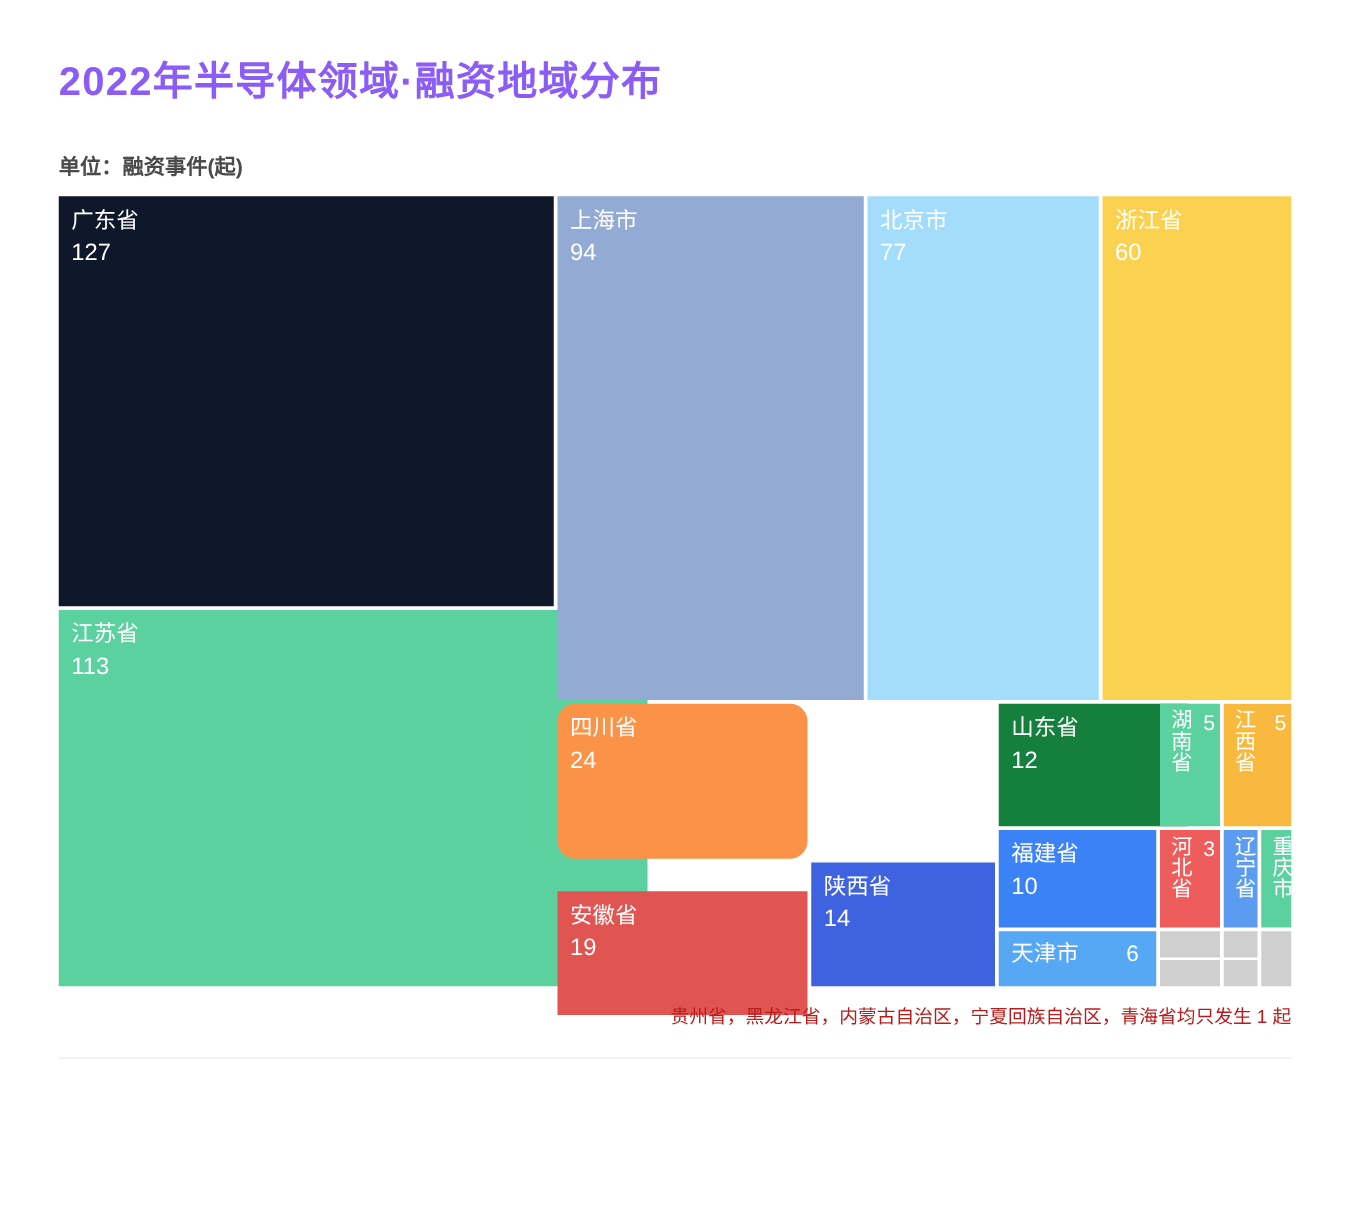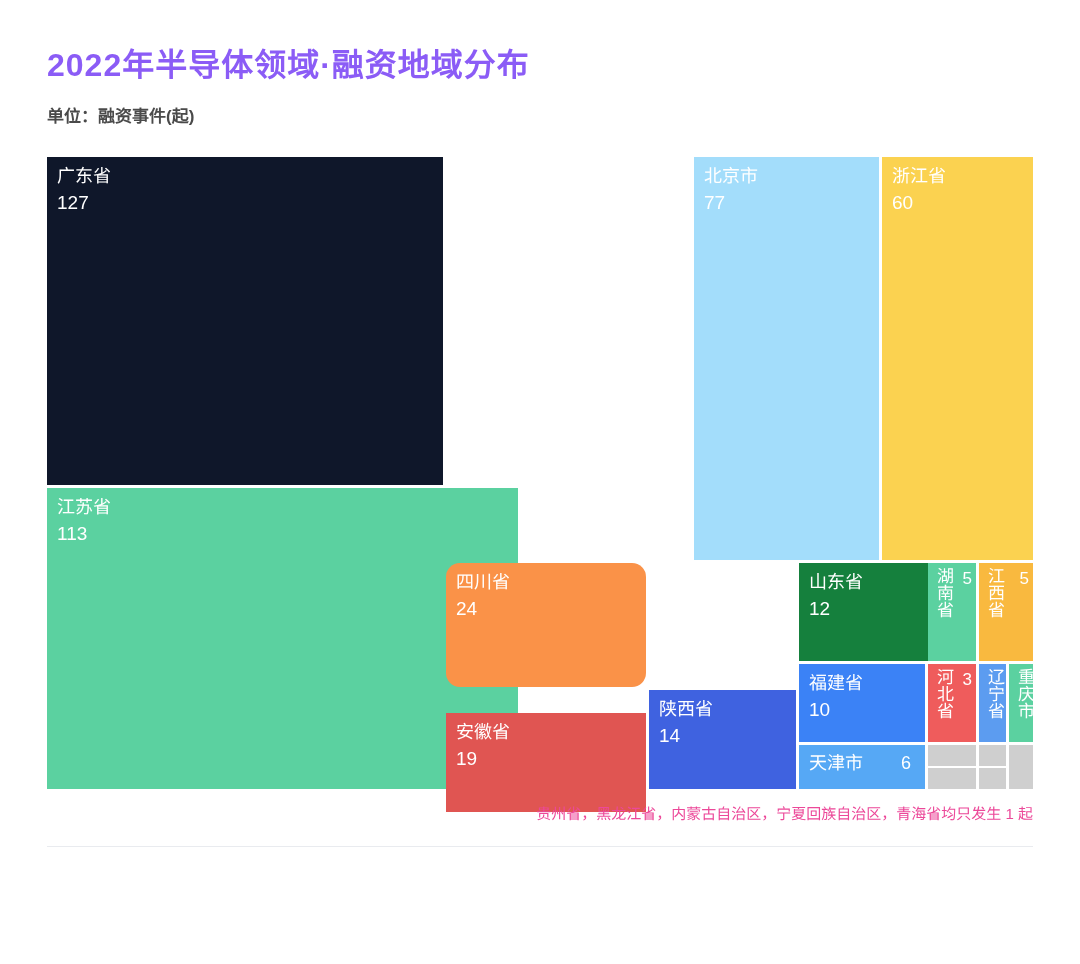--- a/index.html
+++ b/index.html
@@ -13,21 +13,21 @@
   }
   .page{position:absolute;left:0;top:0;width:1080px;height:964px;}
 
   
   .header{position:absolute;left:47px;top:36px;width:990px;}
   .title{
     font-size:32px;line-height:58px;font-weight:bold;
     color:#8b5cf6;letter-spacing:1px;white-space:nowrap;
   }
   .subtitle{
-    margin-top:12px;font-size:17px;line-height:22px;
+    margin-top:29px;font-size:17px;line-height:22px;
     color:#4a4a4a;font-weight:600;white-space:nowrap;
   }
 
   
   .treemap{
     position:absolute;left:47px;top:157px;
     width:986px;height:632px;
   }
   .tile{
     position:absolute;
@@ -62,21 +62,21 @@
     left:6px;top:4px;
     writing-mode:vertical-rl;text-orientation:upright;
     font-size:17px;line-height:19px;
   }
   .tile.empty{ }
 
   
   .footnote{
     position:absolute;left:47px;top:803px;width:986px;
     text-align:right;
-    font-size:15px;line-height:22px;color:#ec4899;
+    font-size:15px;line-height:22px;color:#b91c1c;
     white-space:nowrap;
   }
   .rule{
     position:absolute;left:47px;top:846px;width:986px;height:1px;
     background:#e9ebef;
   }
 
   
   .footer{position:absolute;left:0;top:855px;width:1080px;height:109px;}
 </style>
@@ -91,20 +91,24 @@
   </div>
 
   <div class="treemap" id="treemap">
       <div class="tile block" style="left: 0px; top: 0px; width: 396px; height: 328px; background: #0f172a;">
         <span class="lbl">广东省</span>
         <span class="val">127</span>
       </div>
       <div class="tile block" style="left: 0px; top: 331px; width: 471px; height: 301px; background: rgb(91, 209, 160);">
         <span class="lbl">江苏省</span>
         <span class="val">113</span>
+      </div>
+      <div class="tile block" style="left: 399px; top: 0px; width: 245px; height: 403px; background: rgb(147, 170, 213);">
+        <span class="lbl">上海市</span>
+        <span class="val">94</span>
       </div>
       <div class="tile block" style="left: 647px; top: 0px; width: 185px; height: 403px; background: rgb(163, 221, 251);">
         <span class="lbl">北京市</span>
         <span class="val">77</span>
       </div>
       <div class="tile block" style="left: 835px; top: 0px; width: 151px; height: 403px; background: rgb(251, 210, 80);">
         <span class="lbl">浙江省</span>
         <span class="val">60</span>
       </div>
       <div class="tile block" style="left: 399px; top: 406px; width: 200px; height: 124px; background: rgb(250, 146, 72); border-radius: 14px;">

